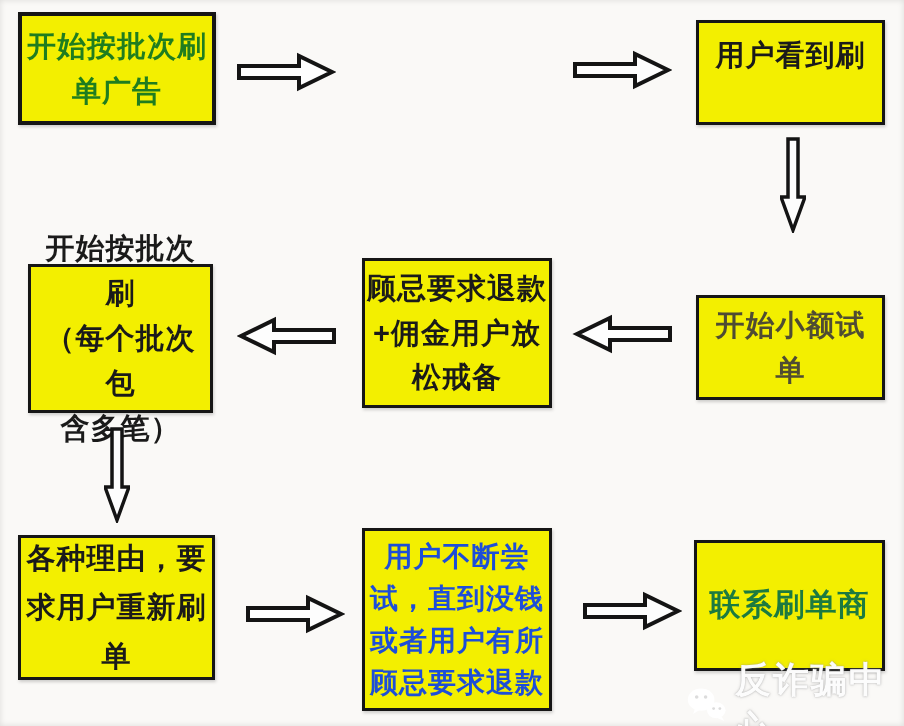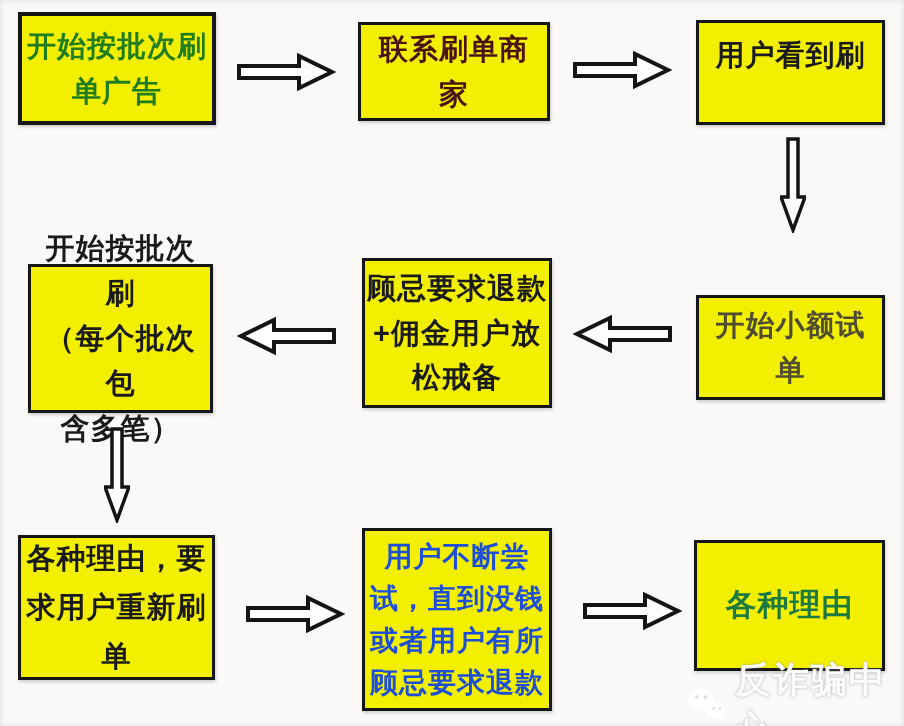--- a/index.html
+++ b/index.html
@@ -76,24 +76,20 @@
 </head>
 <body>
 
 <div class="canvas">
 
   <div class="node n-see-ad">
     <div class="node-label c-green">开始按批次刷
 单广告</div>
   </div>
 
-  <div class="node n-contact">
-    <div class="node-label c-maroon">联系刷单商
-家</div>
-  </div>
 
   <div class="node n-communicate">
     <div class="node-label c-black">用户看到刷</div>
   </div>
 
   <div class="node n-small-trial">
     <div class="node-label c-olive">开始小额试
 单</div>
   </div>
 
@@ -116,21 +112,21 @@
   </div>
 
   <div class="node n-keep-trying">
     <div class="node-label c-brown">用户不断尝
 试，直到没钱
 或者用户有所
 顾忌要求退款</div>
   </div>
 
   <div class="node n-blacklisted">
-    <div class="node-label c-dgreen">各种理由</div>
+    <div class="node-label c-dgreen">联系刷单商</div>
   </div>
 
   <svg class="arrow" style="left:236px;top:52px;" width="100" height="40" viewBox="0 0 100 40">
     <polygon points="3,14 63,14 63,4 96,20 63,36 63,26 3,26" fill="#fdfdfd" stroke="#141414" stroke-width="4"></polygon>
   </svg>
 
   <svg class="arrow" style="left:572px;top:50px;" width="100" height="40" viewBox="0 0 100 40">
     <polygon points="3,14 63,14 63,4 96,20 63,36 63,26 3,26" fill="#fdfdfd" stroke="#141414" stroke-width="4"></polygon>
   </svg>
 

